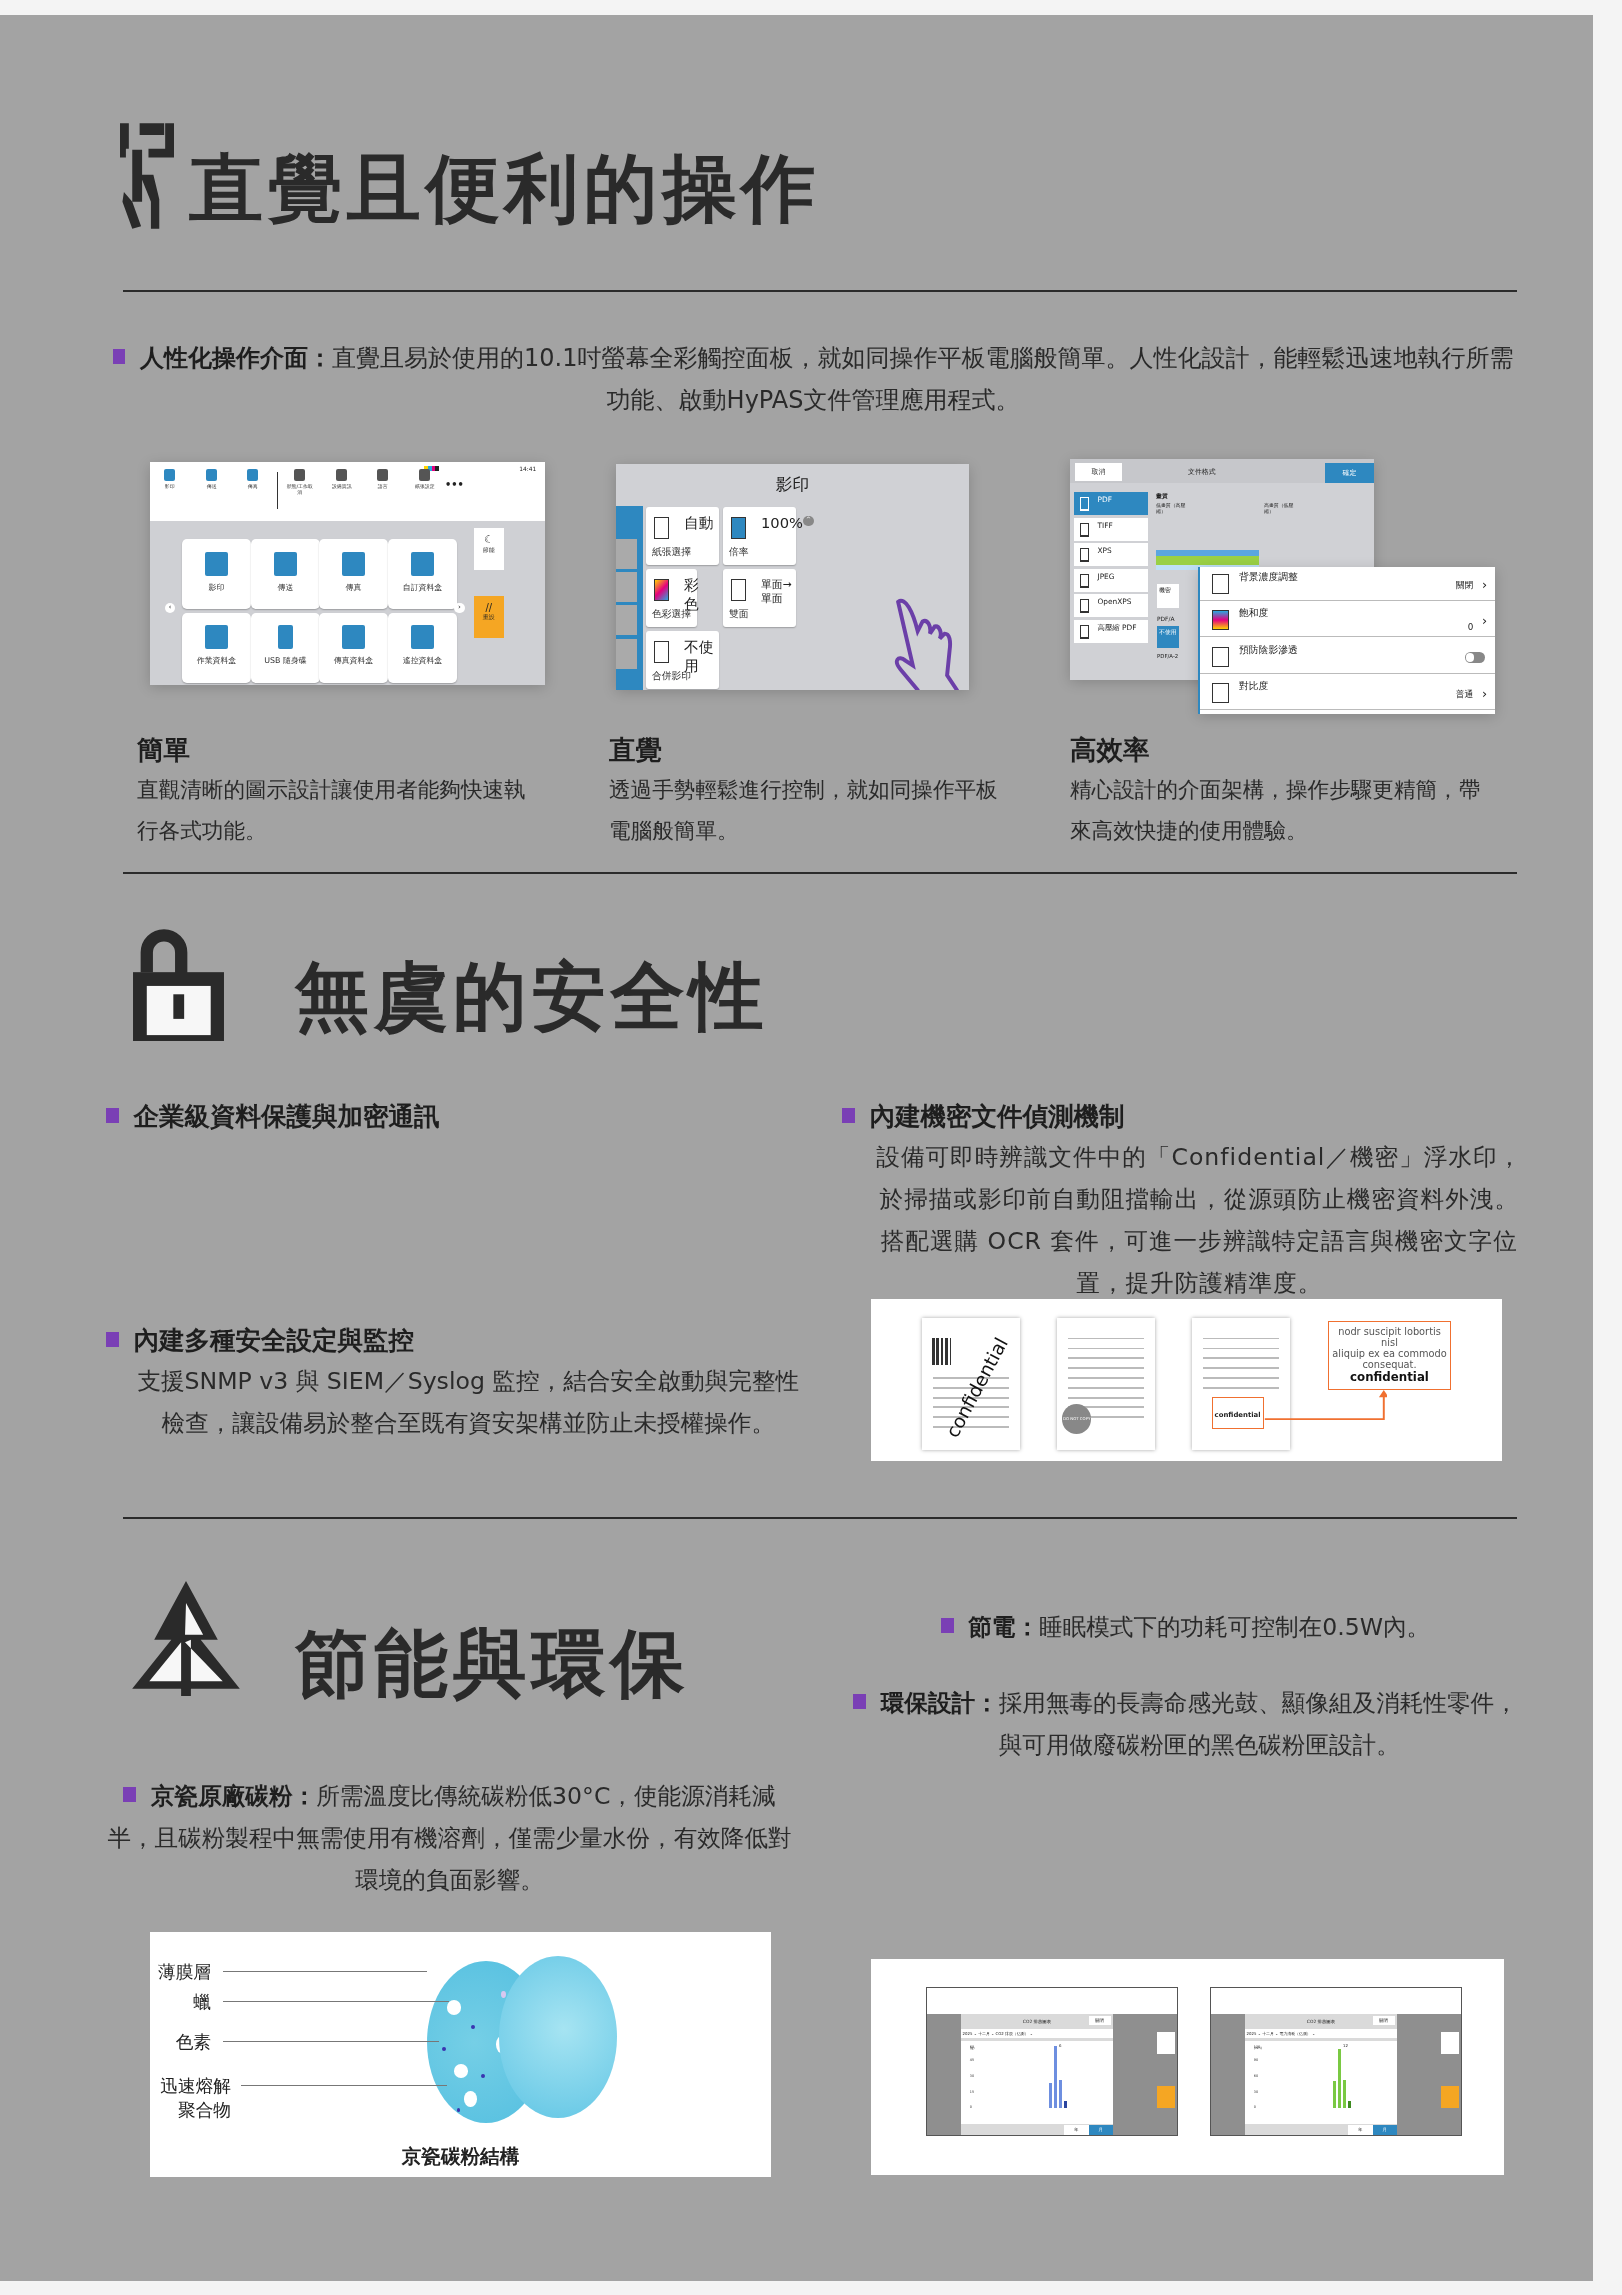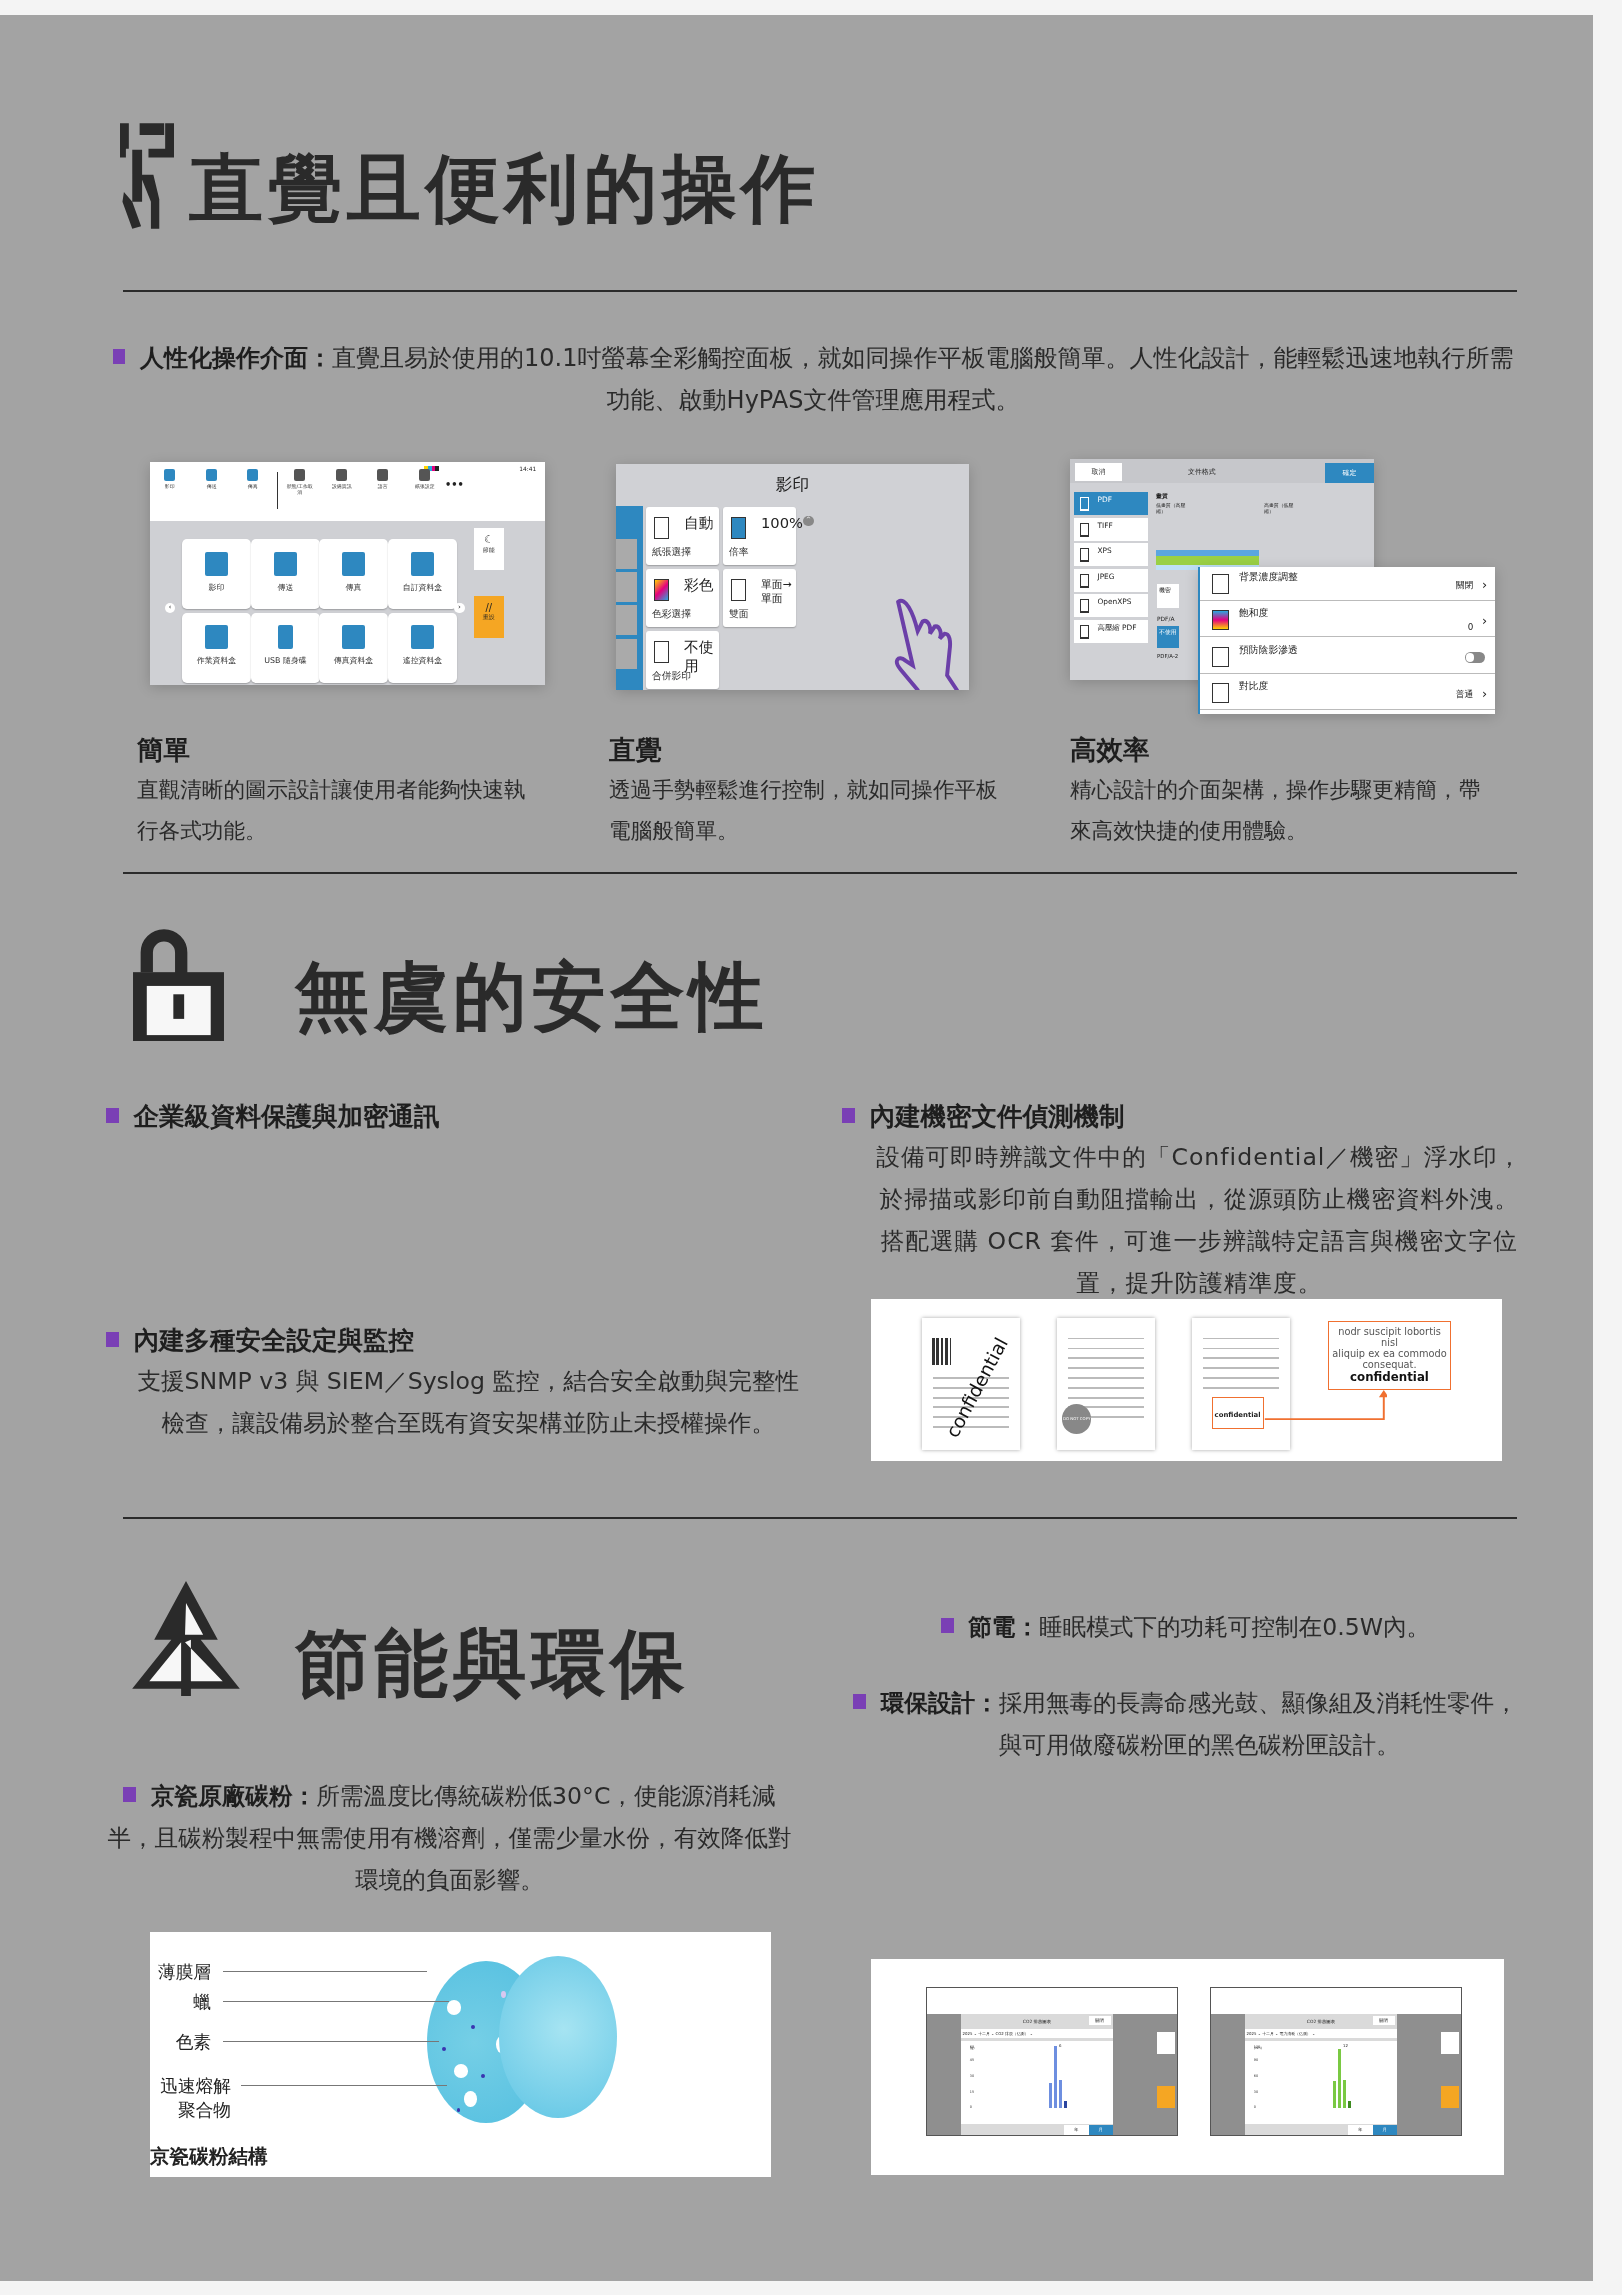--- a/index.html
+++ b/index.html
@@ -141,21 +141,21 @@
     <div class="s2-card" style="left:30px;top:43px;width:73px;height:58px">
         <div class="ic"></div>
         <div class="v">自動</div>
         <div class="l">紙張選擇</div>
       </div>
     <div class="s2-card" style="left:107px;top:43px;width:73px;height:58px">
         <div class="ic" style="background:#2e88c0"></div>
         <div class="v">100%</div>
         <div class="l">倍率</div>
       </div>
-    <div class="s2-card" style="left:30px;top:105px;width:73px;height:58px">
+    <div class="s2-card" style="left:30px;top:105px;width:51px;height:58px">
         <div class="ic" style="background:linear-gradient(135deg,#ffd400,#e5007e,#29a8e0)"></div>
         <div class="v">彩色</div>
         <div class="l">色彩選擇</div>
       </div>
     <div class="s2-card" style="left:107px;top:105px;width:73px;height:58px">
         <div class="ic"></div>
         <div class="v" style="font-size:10.8px;top:9.8px">單面→單面</div>
         <div class="l">雙面</div>
       </div>
     <div class="s2-card" style="left:30px;top:167px;width:73px;height:58px">
@@ -316,21 +316,21 @@
     </div>
     <div class="abs" style="left:349px;top:24.5px;width:118px;height:162px;border-radius:50%;background:radial-gradient(circle at 55% 45%,#a6e4f2,#5ec4e4)"></div>
     <div class="toner-label" style="left:0;top:28.5px;width:61px">薄膜層</div>
     <div class="toner-line" style="left:73px;top:39px;width:204px"></div>
     <div class="toner-label" style="left:0;top:58px;width:61px">蠟</div>
     <div class="toner-line" style="left:73px;top:69px;width:226px"></div>
     <div class="toner-label" style="left:0;top:98px;width:61px">色素</div>
     <div class="toner-line" style="left:73px;top:109px;width:216px"></div>
     <div class="toner-label" style="left:0;top:142px;width:81px">迅速熔解聚合物</div>
     <div class="toner-line" style="left:91px;top:153px;width:206px"></div>
-    <div class="abs" style="left:0;top:211px;width:100%;text-align:left;font-size:19.6px;font-weight:bold;color:#222">京瓷碳粉結構</div>
+    <div class="abs" style="left:0;top:211px;width:100%;text-align:center;font-size:19.6px;font-weight:bold;color:#222">京瓷碳粉結構</div>
   </div>
 
   <div class="para" style="left:842px;top:1591px;width:687px;font-size:23.6px">
     <span class="bullet"></span><b>節電：</b><span>睡眠模式下的功耗可控制在0.5W內。</span>
   </div>
   <div class="para" style="left:842px;top:1667px;width:687px;font-size:23.6px;padding-left:27.5px;text-indent:-27.5px">
     <span class="bullet"></span><b>環保設計：</b><span>採用無毒的長壽命感光鼓、顯像組及消耗性零件，與可用做廢碳粉匣的黑色碳粉匣設計。</span>
   </div>
 
   <div class="abs" style="left:871px;top:1944px;width:633px;height:216px;background:#fff">

